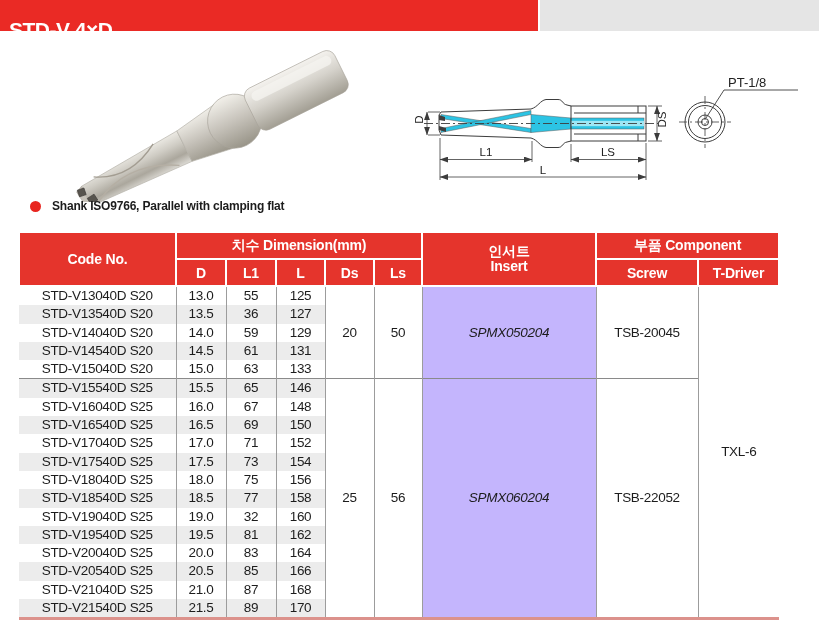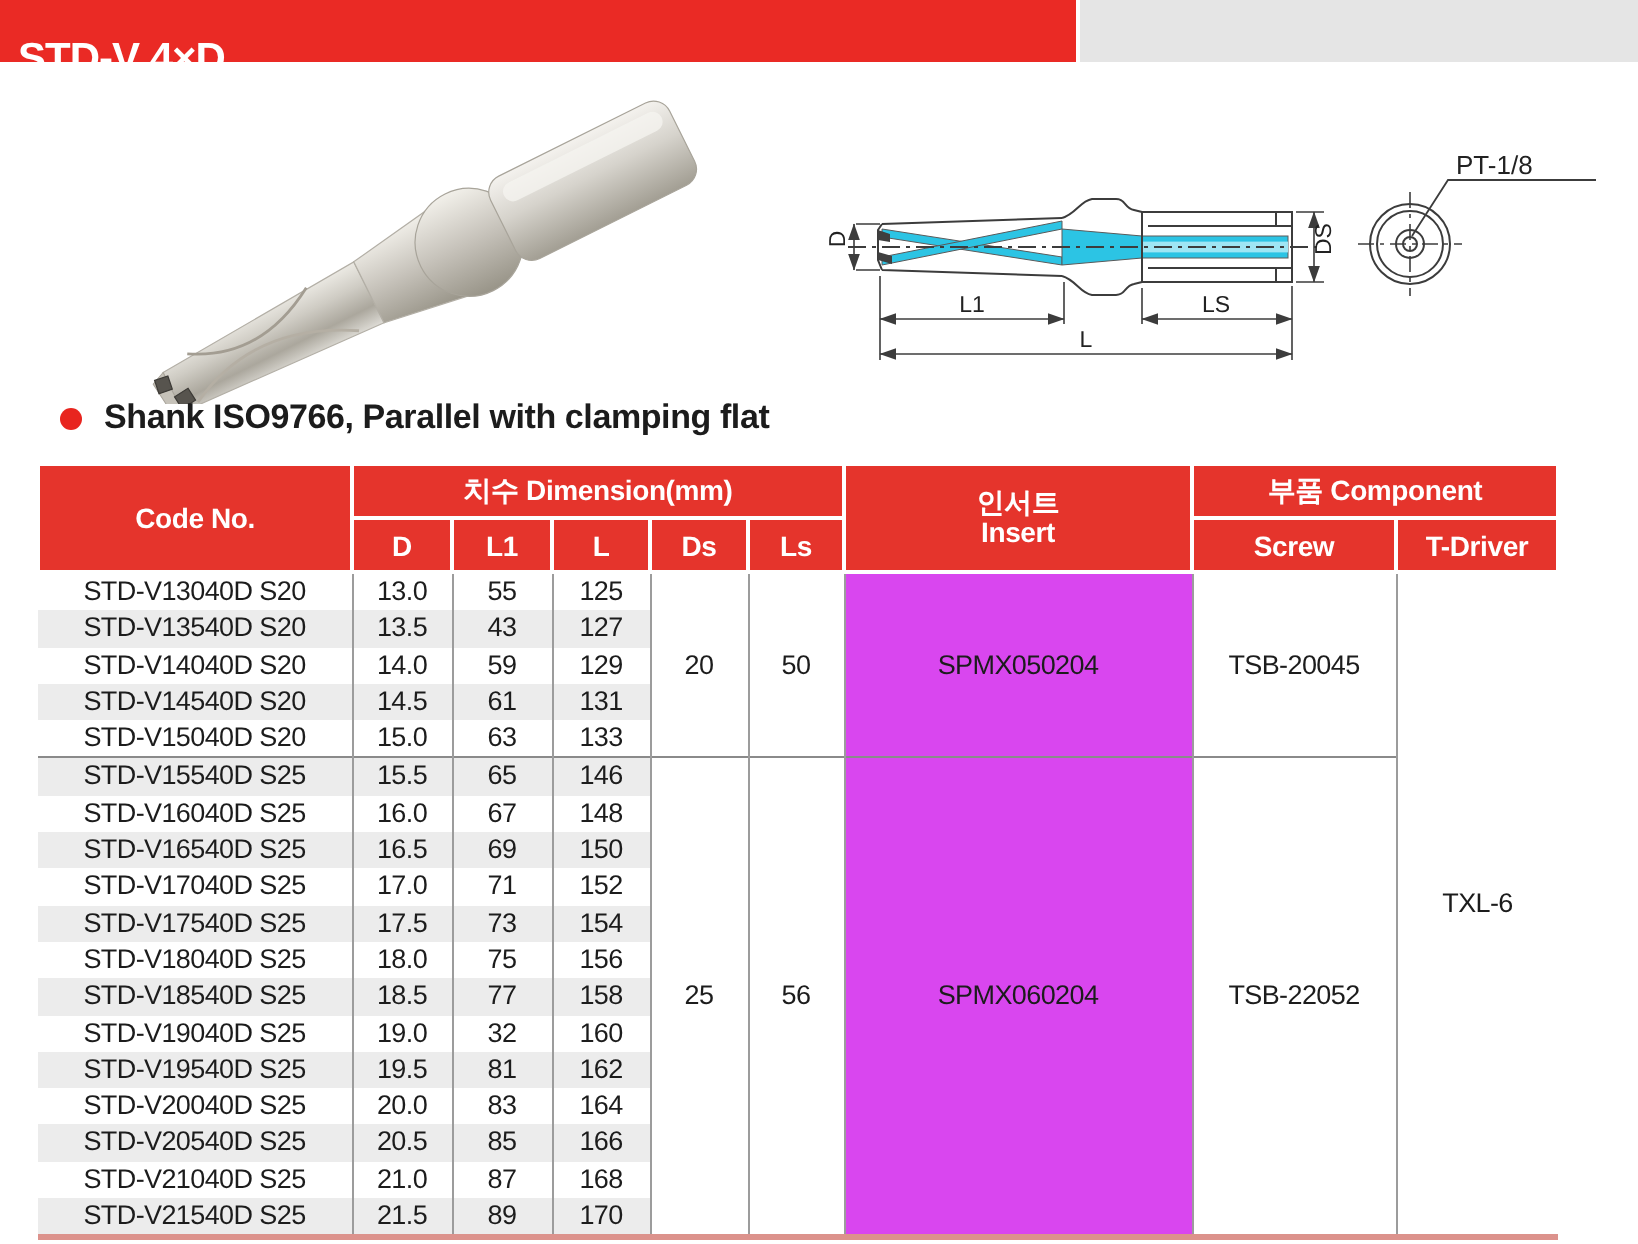--- a/index.html
+++ b/index.html
@@ -8,21 +8,21 @@
     font-family:"Liberation Sans","DejaVu Sans",sans-serif;
     color:#1c1c1c;overflow:hidden;
   }
   
   .title-bar{position:absolute;top:0;left:0;width:538px;height:31px;background:#ea2a25;}
   .title-bar .t{position:absolute;left:9px;top:2px;color:#fff;font-size:21px;font-weight:bold;letter-spacing:-0.5px;margin-top:16px;}
   .title-bar-gray{position:absolute;top:0;left:540px;width:279px;height:31px;background:#e5e5e5;}
   
   .note{position:absolute;left:30px;top:199px;display:flex;align-items:center;}
   .note .dot{width:11px;height:11px;border-radius:50%;background:#e8251f;margin-right:11px;}
-  .note .txt{font-size:17px;font-weight:bold;letter-spacing:-0.2px;}
+  .note .txt{font-size:12px;font-weight:bold;letter-spacing:-0.2px;}
   
   .photo{position:absolute;left:58px;top:50px;}
   .drawing{position:absolute;left:400px;top:58px;}
   
   table.spec{
     position:absolute;left:18px;top:231px;width:760px;
     border-collapse:collapse;table-layout:fixed;
     border-top:2px dotted #c9c9c9;border-bottom:3px solid #dc928c;
   }
   table.spec th{
@@ -30,21 +30,21 @@
     border:2px solid #fff;height:25px;padding:0;letter-spacing:-0.2px;
   }
   table.spec th .l2{display:block;line-height:15px;}
   table.spec td{
     padding:0;height:18.3px;font-size:13.5px;text-align:center;
     white-space:nowrap;letter-spacing:-0.3px;line-height:18.3px;
   }
   table.spec tbody td{border-left:1px solid #9c9c9c;}
   table.spec tbody td:first-child{border-left:none;}
   tbody tr:nth-child(even) td.v{background:#ececec;}
-  td.insert-cell{background:#d946ef;}
+  td.insert-cell{background:#c4b5fd;font-style:italic;}
   tr.group-start td{border-top:1px solid #8a8a8a;text-align:center;}
 </style>
 </head>
 <body>
 
 <div class="title-bar">
   <span class="t">STD-V 4×D</span>
 </div>
 <div class="title-bar-gray"></div>
 
@@ -186,21 +186,21 @@
       <td class="v">125</td>
       <td rowspan="5">20</td>
       <td rowspan="5">50</td>
       <td rowspan="5" class="insert-cell">SPMX050204</td>
       <td rowspan="5">TSB-20045</td>
       <td rowspan="18">TXL-6</td>
     </tr>
     <tr>
       <td class="v">STD-V13540D S20</td>
       <td class="v">13.5</td>
-      <td class="v">43</td>
+      <td class="v">36</td>
       <td class="v">127</td>
     </tr>
     <tr>
       <td class="v">STD-V14040D S20</td>
       <td class="v">14.0</td>
       <td class="v">59</td>
       <td class="v">129</td>
     </tr>
     <tr>
       <td class="v">STD-V14540D S20</td>

